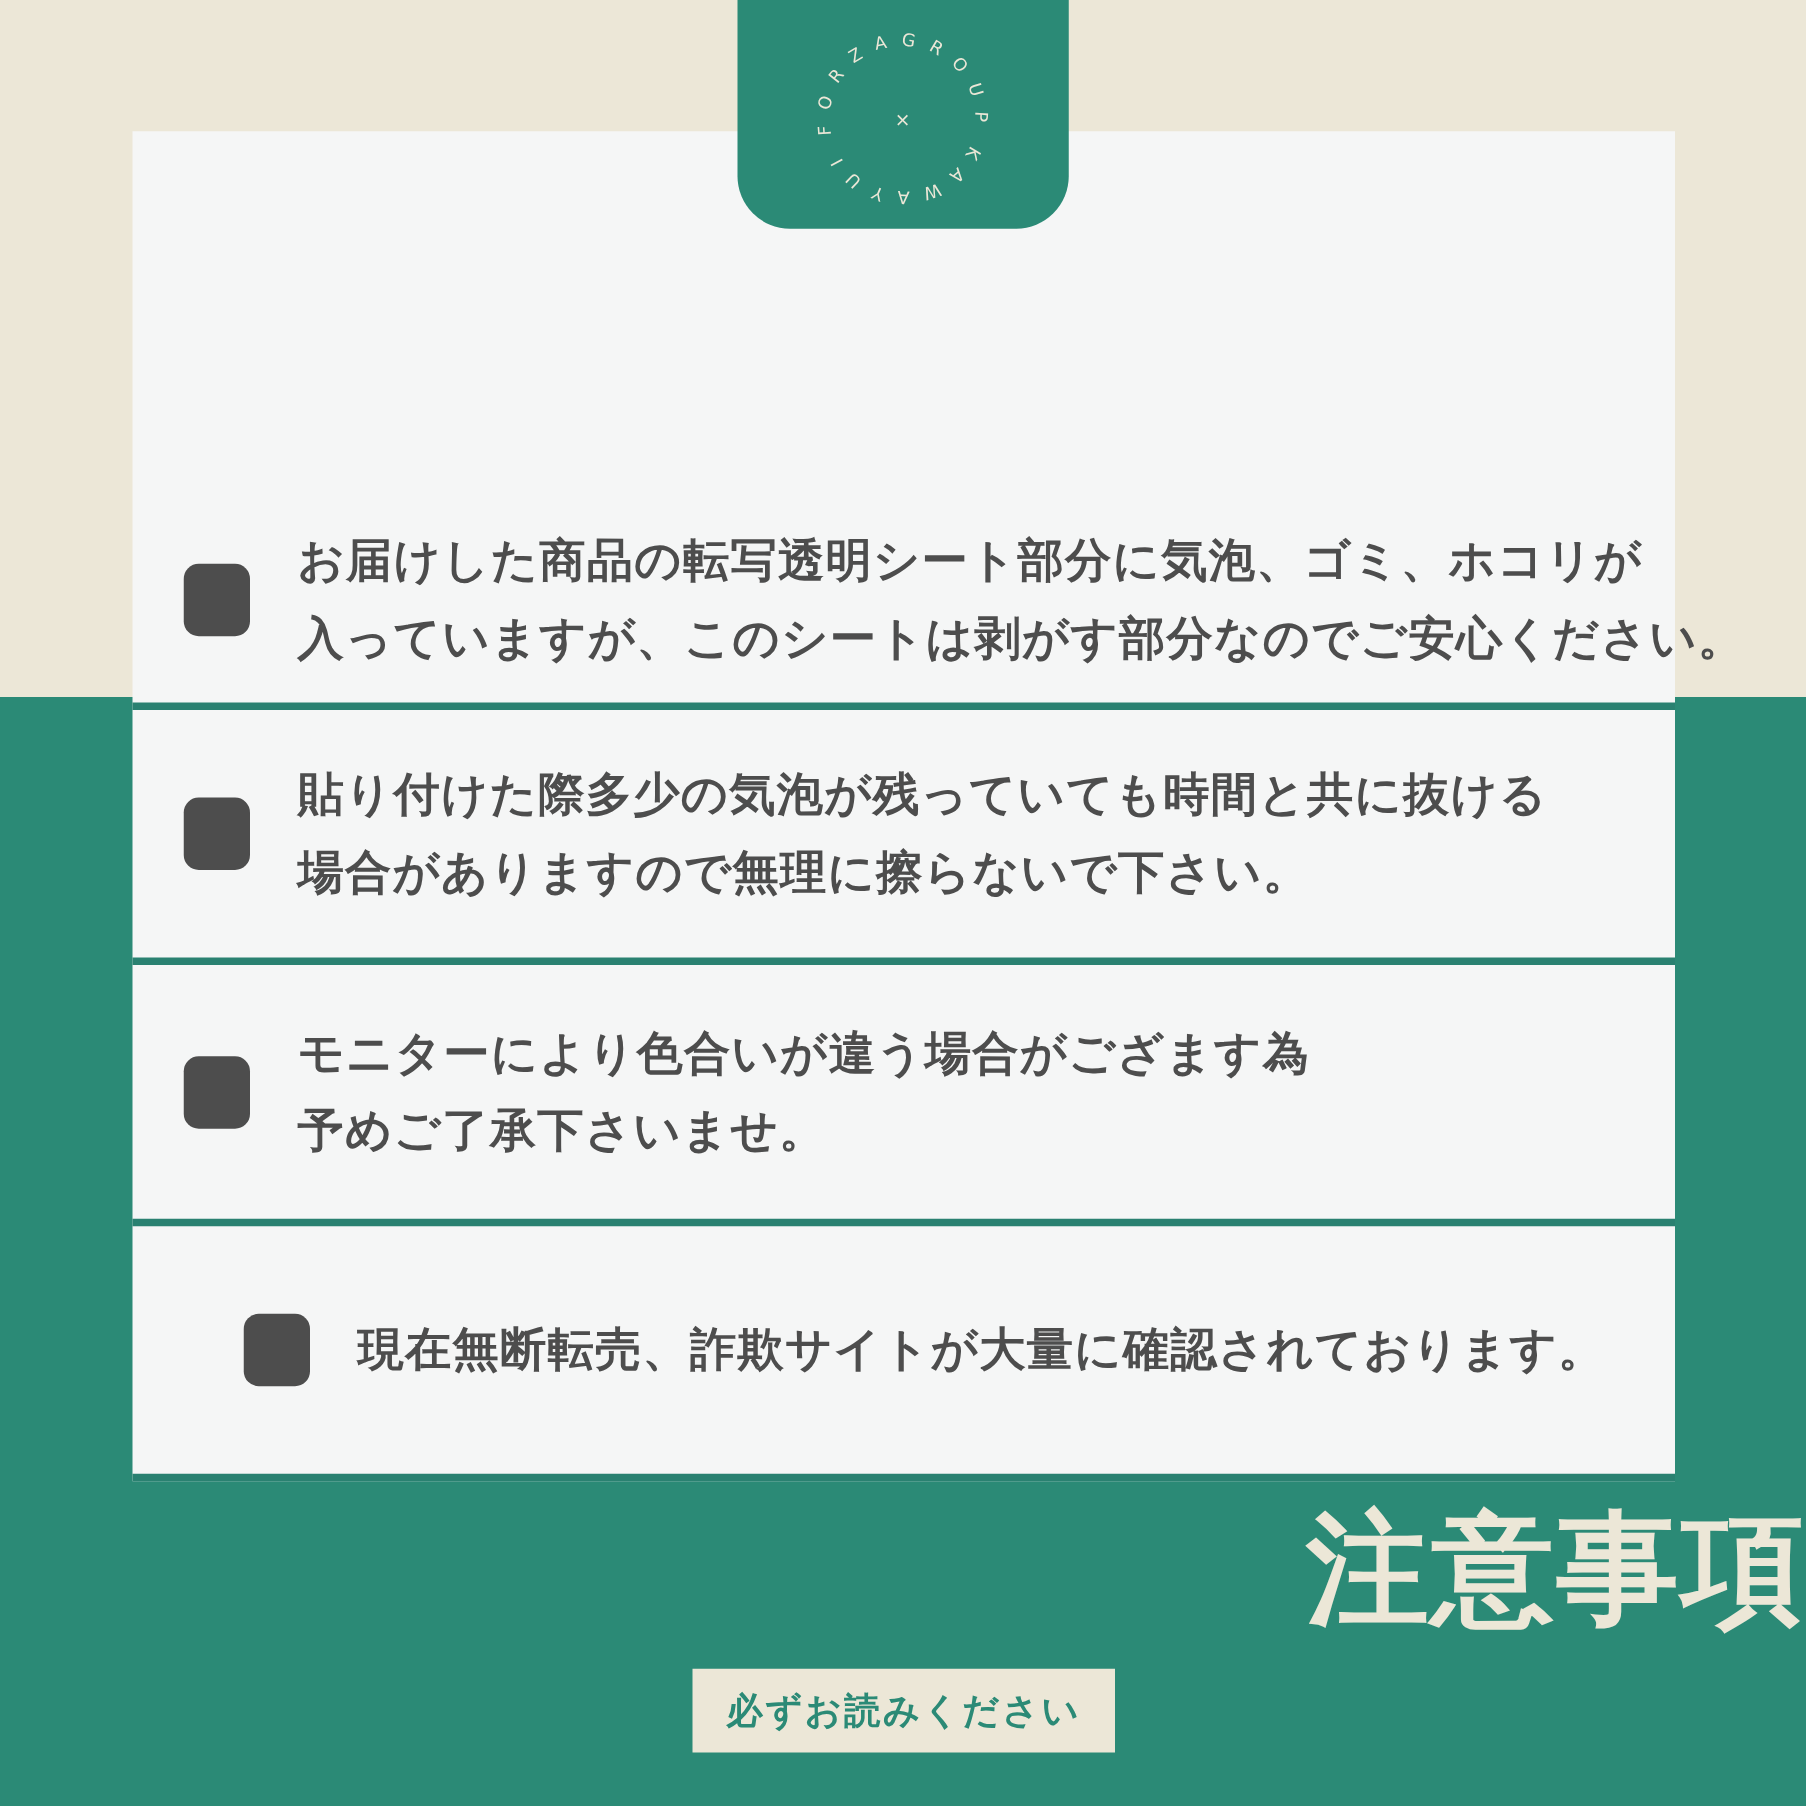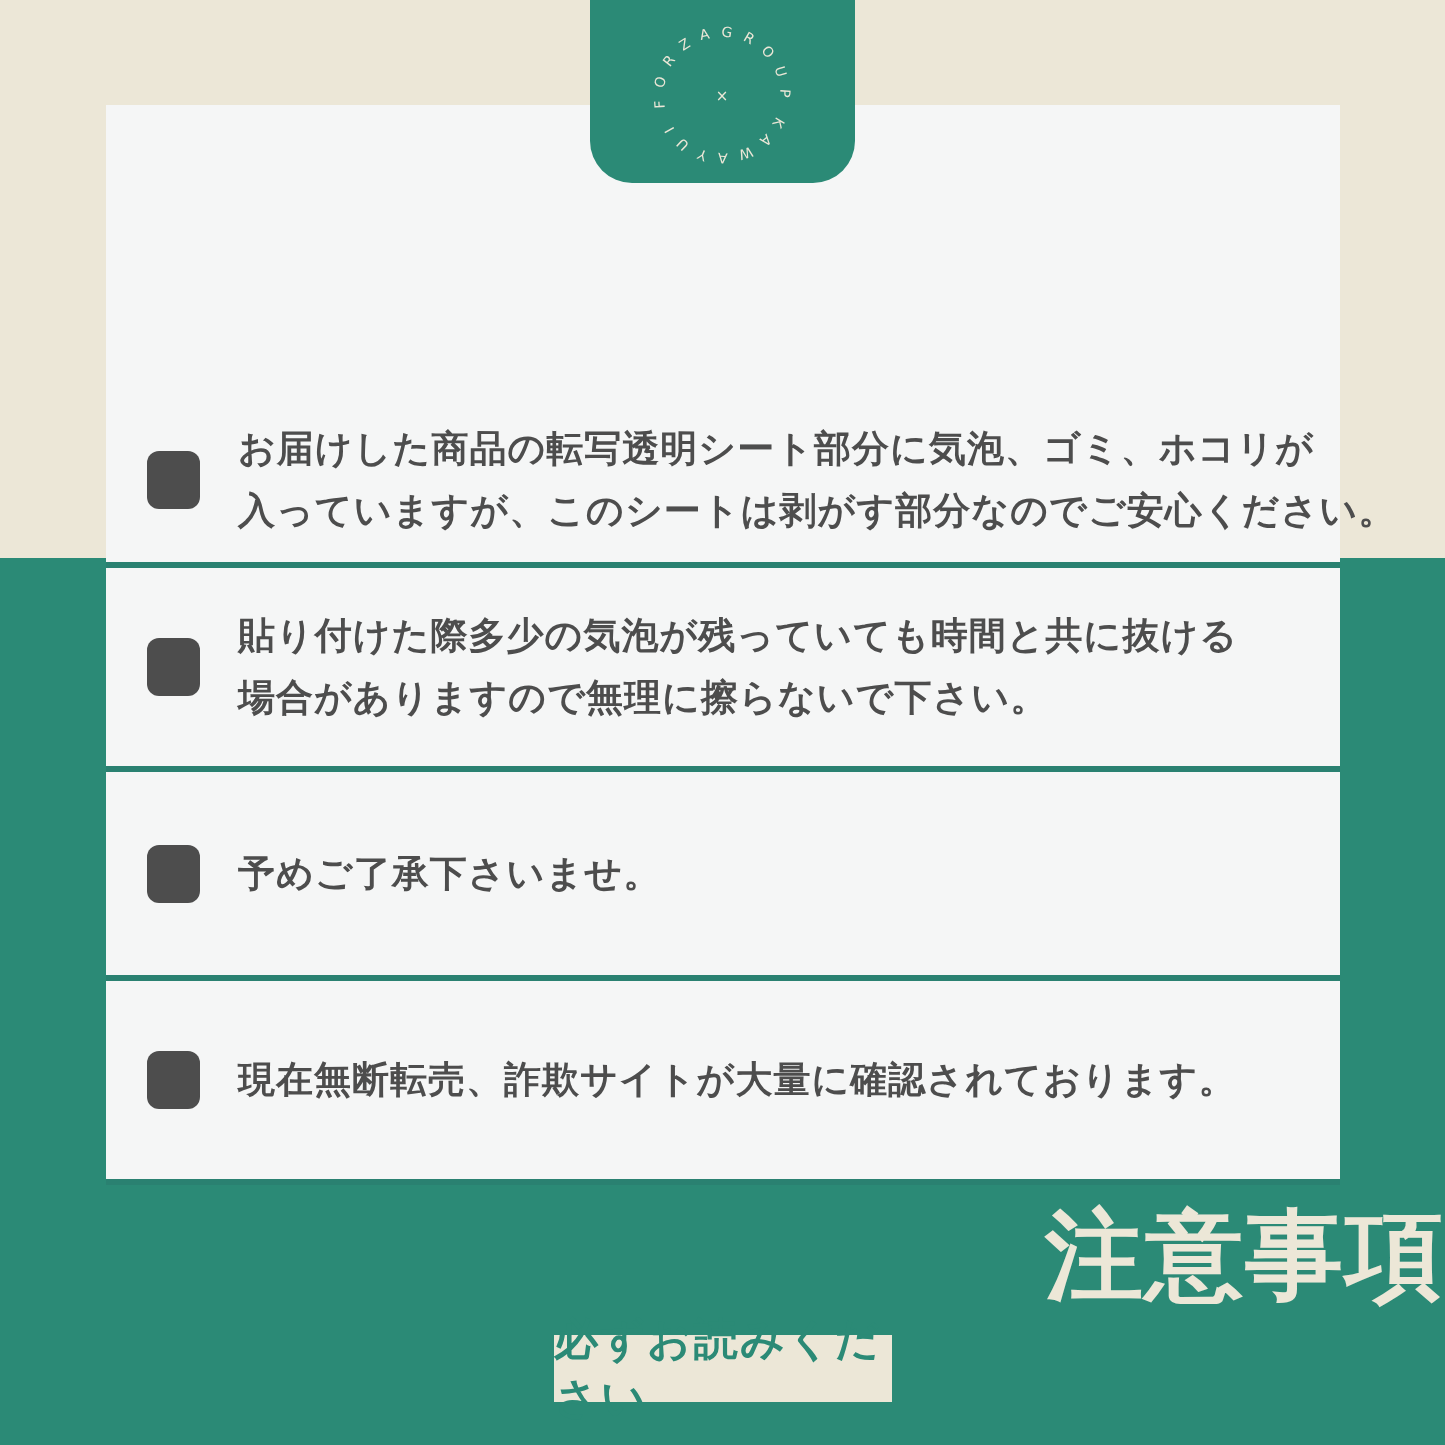--- a/index.html
+++ b/index.html
@@ -9,42 +9,42 @@
     font-family:"Liberation Sans","DejaVu Sans",sans-serif;
   }
   .panel{
     position:absolute;left:106px;top:105px;width:1234px;height:1080px;
     background:#f5f6f6;display:flex;flex-direction:column;justify-content:flex-end;
   }
   .section{display:flex;align-items:center;padding-left:41px;box-sizing:border-box;}
   .s1{height:286px;align-items:flex-end;padding-bottom:20px;}
   .s2{height:198px;}
   .s3{height:203px;}
-  .s4{height:198px;}
+  .s4{height:198px;margin-left:48px;}
   .s5{height:171px;}
   .divider{height:6px;background:#2a8171;}
   .row{display:flex;align-items:center;gap:38px;}
   .checkbox{width:53px;height:58px;border-radius:12px;background:#4d4d4d;flex:none;}
   .ntext{font-size:37px;font-weight:bold;color:#4d4d4d;line-height:62px;letter-spacing:1px;white-space:nowrap;}
   .badge{
     position:absolute;left:590px;top:0;width:265px;height:183px;
     background:#2b8a76;border-radius:0 0 42px 42px;
   }
   .logo{position:absolute;left:0;top:0;}
   .logo text{fill:#ece7d7;font-size:14px;letter-spacing:11px;font-family:"DejaVu Sans",sans-serif;}
   .logo .xmark{font-size:15px;letter-spacing:0;text-anchor:middle;}
   .footer-title{
     position:absolute;top:1204px;left:0;width:100%;text-align:right;
     font-size:98px;line-height:1.05;font-weight:800;color:#ece7d7;letter-spacing:2px;
   }
   .read-button{
     position:absolute;top:1335px;left:554px;width:338px;height:67px;background:#ece7d7;
     display:flex;align-items:center;justify-content:center;
   }
-  .read-button span{color:#2b8a76;font-size:44px;font-weight:bold;letter-spacing:2px;}
+  .read-button span{color:#2b8a76;font-size:29px;font-weight:bold;letter-spacing:2px;}
 </style>
 </head>
 <body>
 
 <div class="stage">
 
   <div class="panel">
 
     <div class="section s1">
       <div class="row">
@@ -67,20 +67,21 @@
         </div>
       </div>
     </div>
 
     <div class="divider"></div>
 
     <div class="section s3">
       <div class="row">
         <div class="checkbox"></div>
         <div class="ntext">
+          <div>モニターにより色合いが違う場合がござます為</div>
           <div>予めご了承下さいませ。</div>
         </div>
       </div>
     </div>
 
     <div class="divider"></div>
 
     <div class="section s4">
       <div class="row">
         <div class="checkbox"></div>

